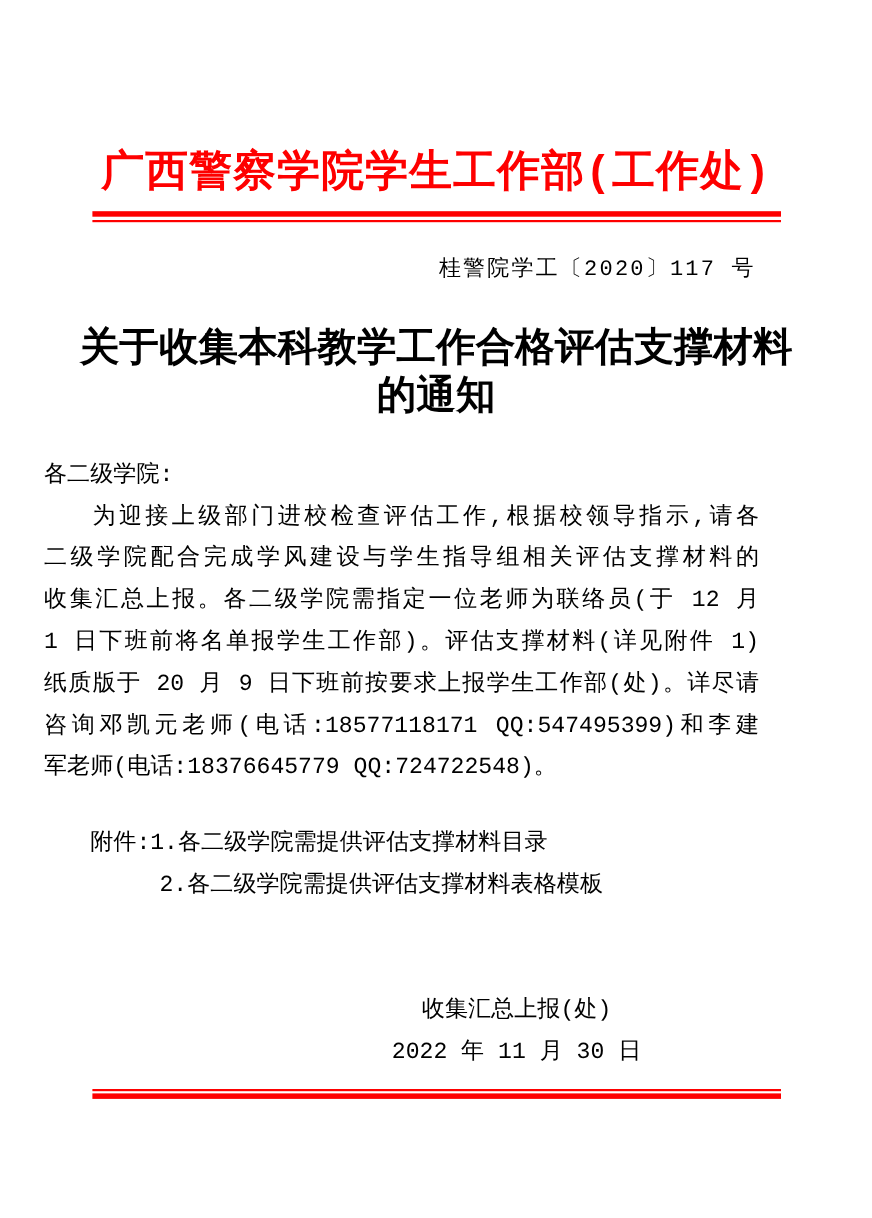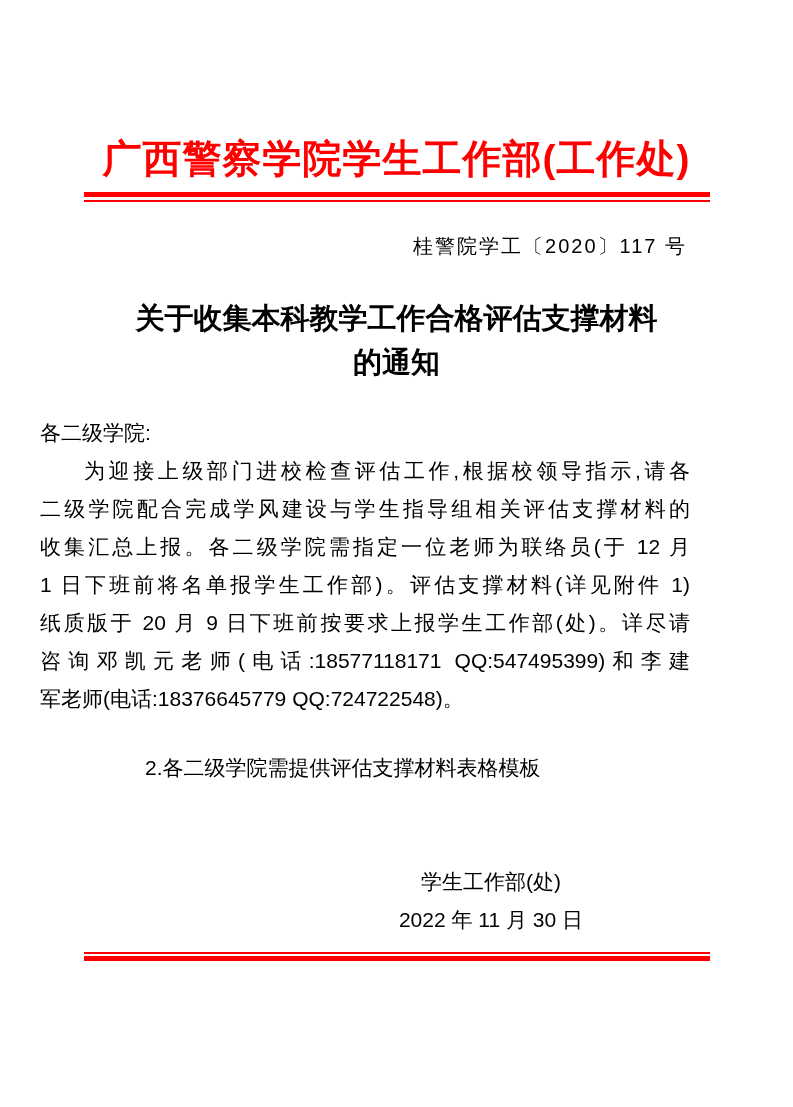--- a/index.html
+++ b/index.html
@@ -4,21 +4,21 @@
 <style>
   * { margin: 0; padding: 0; box-sizing: border-box; }
   html, body { background: #ffffff; }
   .page {
     position: relative;
     width: 793px;
     height: 1107px;
     margin: 0 auto;
     background: #ffffff;
     color: #000000;
-    font-family: Liberation Sans, sans-serif;
+    font-family: Liberation Mono, monospace;
     overflow: hidden;
     padding-top: 133px;
   }
   
   .masthead-title {
     text-align: center;
     font-size: 39px;
     font-weight: bold;
     line-height: 51px;
     color: var(--accent, #fe0000);
@@ -39,21 +39,21 @@
     padding-right: 106px;
     font-size: 20px;
     line-height: 28px;
     letter-spacing: 2px;
   }
   
   .notice-title {
     margin-top: 36px;
     text-align: center;
     font-weight: bold;
-    font-size: 29px;
+    font-size: 36px;
     line-height: 44px;
   }
   
   .body-text {
     padding-left: 40px;
     padding-right: 103px;
     font-size: 21px;
     line-height: 38px;
   }
   .salutation { margin-top: 30px; }
@@ -100,26 +100,27 @@
       <div class="par-line first">为迎接上级部门进校检查评估工作,根据校领导指示,请各</div>
       <div class="par-line">二级学院配合完成学风建设与学生指导组相关评估支撑材料的</div>
       <div class="par-line">收集汇总上报。各二级学院需指定一位老师为联络员(于 12 月</div>
       <div class="par-line">1 日下班前将名单报学生工作部)。评估支撑材料(详见附件 1)</div>
       <div class="par-line">纸质版于 20 月 9 日下班前按要求上报学生工作部(处)。详尽请</div>
       <div class="par-line">咨询邓凯元老师(电话:18577118171 QQ:547495399)和李建</div>
       <div class="par-line last">军老师(电话:18376645779 QQ:724722548)。</div>
     </div>
 
     <div class="attachments">
+      <div class="attach-1">附件:1.各二级学院需提供评估支撑材料目录</div>
       <div class="attach-2">2.各二级学院需提供评估支撑材料表格模板</div>
     </div>
   </div>
 
   <div class="sign-block">
-    <div>学生工作部(处)</div>
+    <div>收集汇总上报(处)</div>
     <div>2022 年 11 月 30 日</div>
   </div>
 
   <div class="rule rule-bottom">
     <div class="bar-thin"></div>
     <div class="bar-thick"></div>
   </div>
 
 </div>
 

